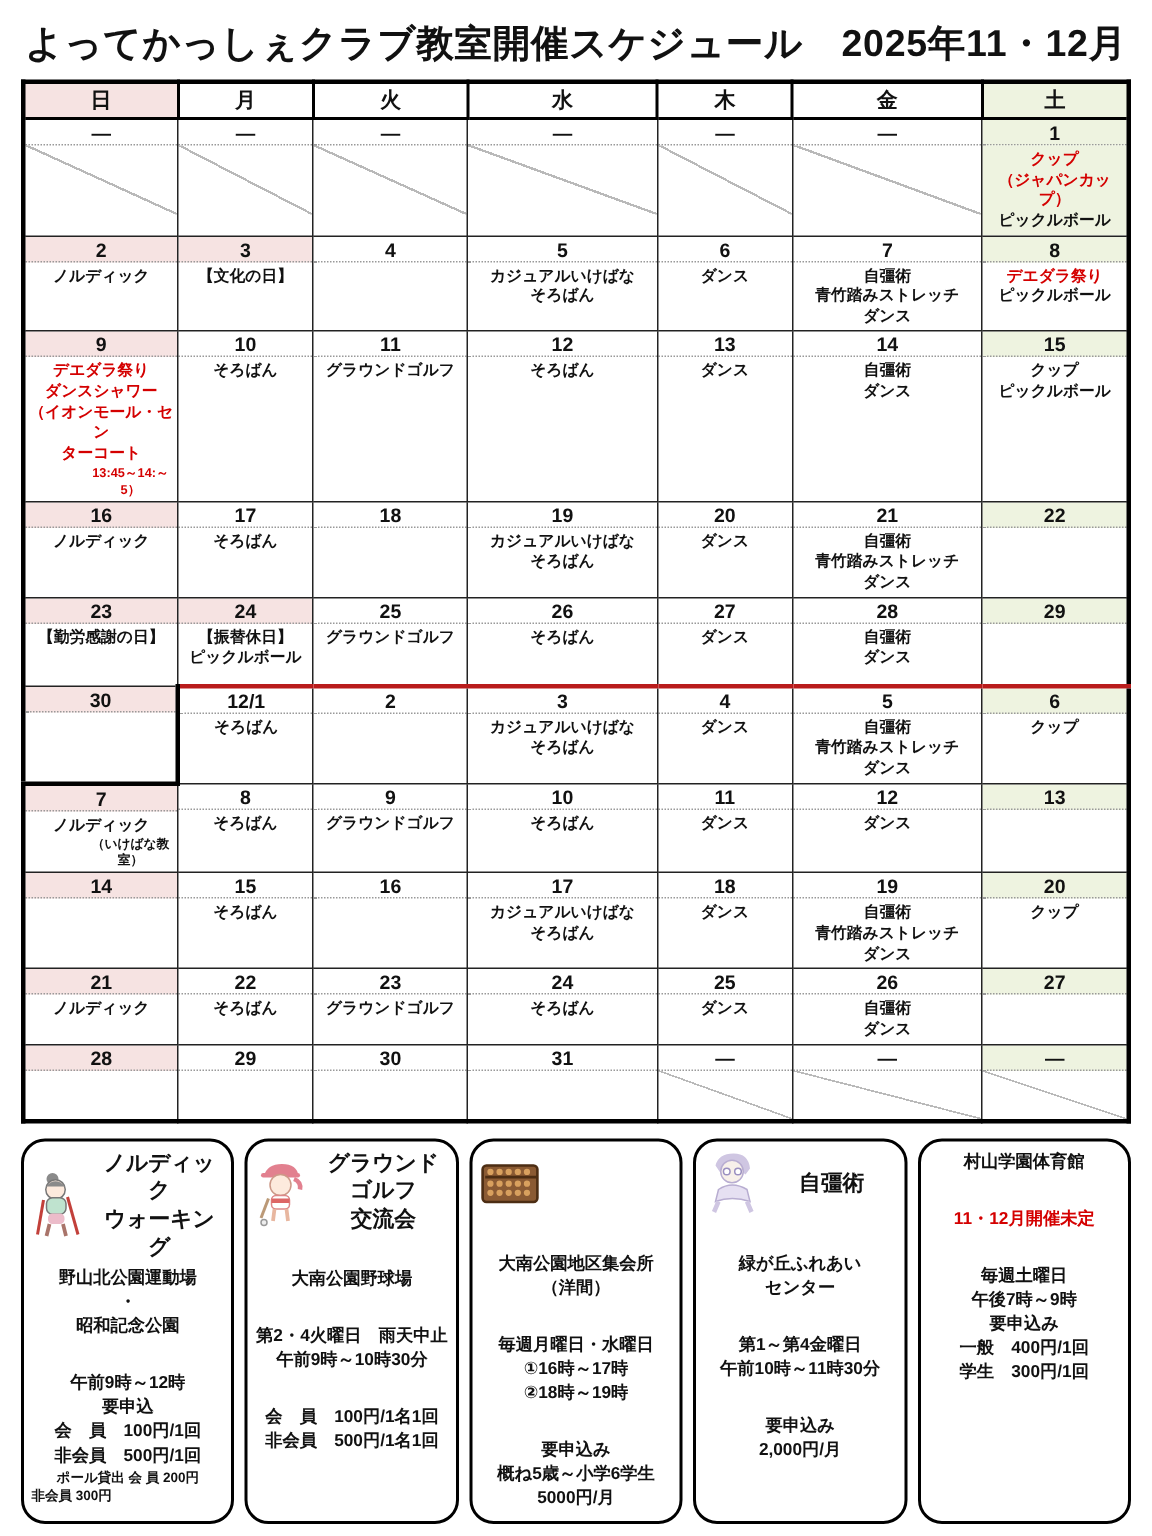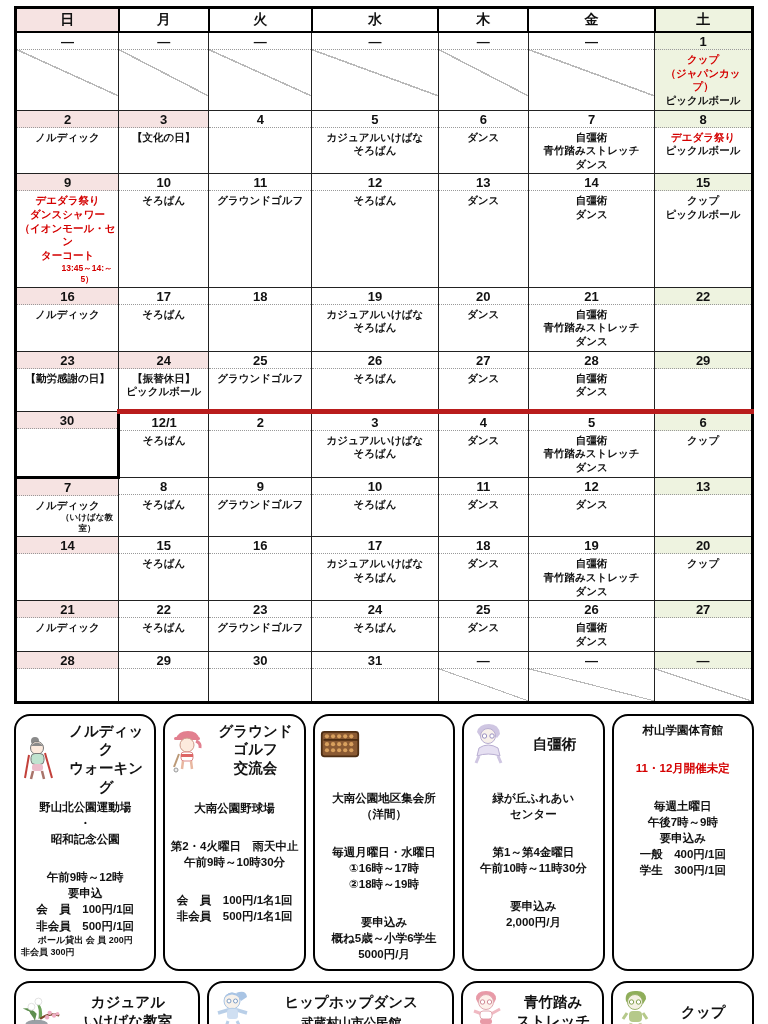--- a/index.html
+++ b/index.html
@@ -24,21 +24,21 @@
   tbody tr:nth-child(2) .acts{min-height:38px;}
   tbody tr:nth-child(3) .acts{min-height:60px;}
   tbody tr:nth-child(4) .acts{min-height:38px;}
   tbody tr:nth-child(5) .acts{min-height:40px;}
   tbody tr:nth-child(6) .acts{min-height:38px;}
   tbody tr:nth-child(7) .acts{min-height:28px;}
   tbody tr:nth-child(8) .acts{min-height:40px;}
   tbody tr:nth-child(9) .acts{min-height:27px;}
   tbody tr:nth-child(10) .acts{min-height:32px;}
   td.novend{border-right:3px solid #000;border-bottom:3px solid #000;}
-  td.decstart{border-top:5px solid #b91c1c;}
+  td.decstart{border-top:3px solid #b91c1c;}
   
   .boxes{display:flex;gap:7px;margin-top:10px;align-items:stretch;}
   .box{flex:1;border:2.5px solid #000;border-radius:16px;background:#fff;padding:6px 5px 7px;}
   #boxes-r1 .box{min-height:188px;}
   #boxes-r2 .box{min-height:178px;}
   #boxes-r2 .box:nth-child(1){flex:1.33;}
   #boxes-r2 .box:nth-child(2){flex:1.8;}
   .bhead{display:flex;align-items:center;gap:2px;margin-bottom:2px;}
   .bicon{width:40px;height:46px;flex:0 0 auto;}
   .bicon svg{width:100%;height:100%;}
@@ -48,20 +48,21 @@
   .bl.bb{font-weight:bold;font-size:11.5px;}
   .bl.sm{font-size:9px;}
   .bl.red{color:var(--red);}
   .bl.gp{margin-top:22px;}
   .bl.right{text-align:left;padding-right:16px;}
 </style>
 </head>
 <body>
 
 <div class="page">
+  <h1>よってかっしぇクラブ教室開催スケジュール　2025年11・12月</h1>
 
   <table class="cal">
     <colgroup>
       <col style="width:13.7%">
         <col style="width:12%">
         <col style="width:13.7%">
       <col style="width:16.8%">
         <col style="width:12%">
         <col style="width:16.8%">
         <col style="width:13%">

